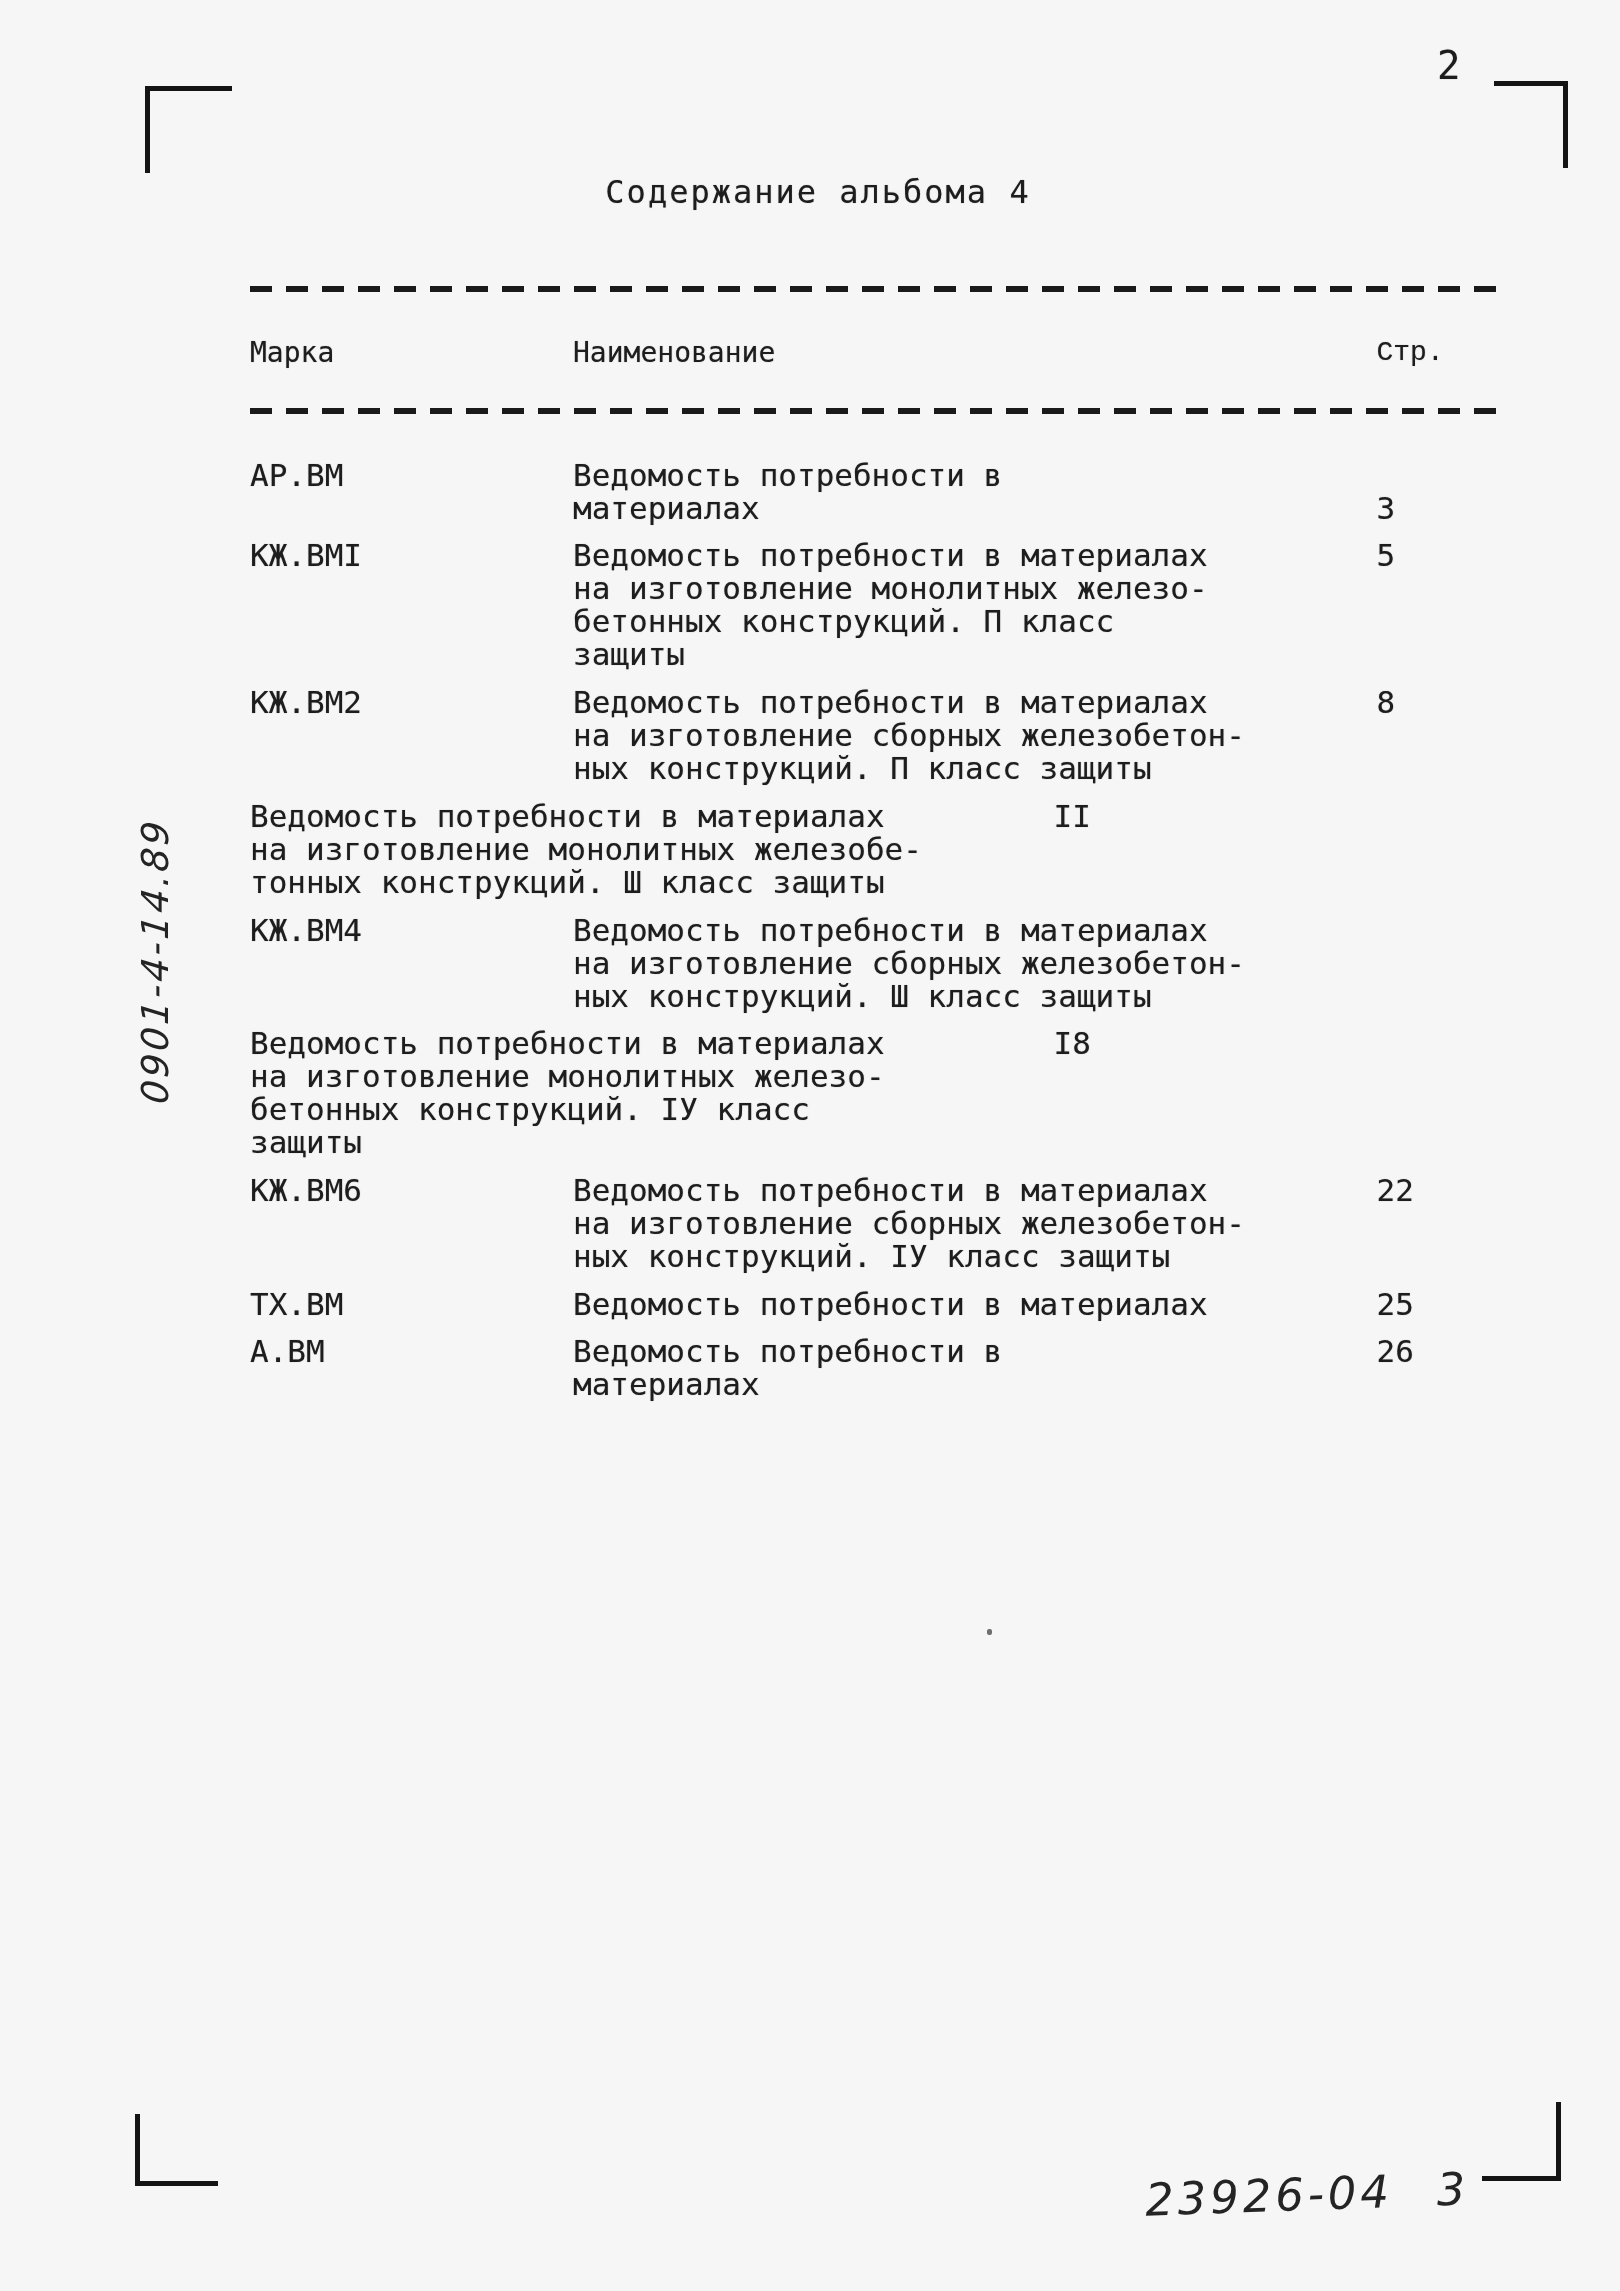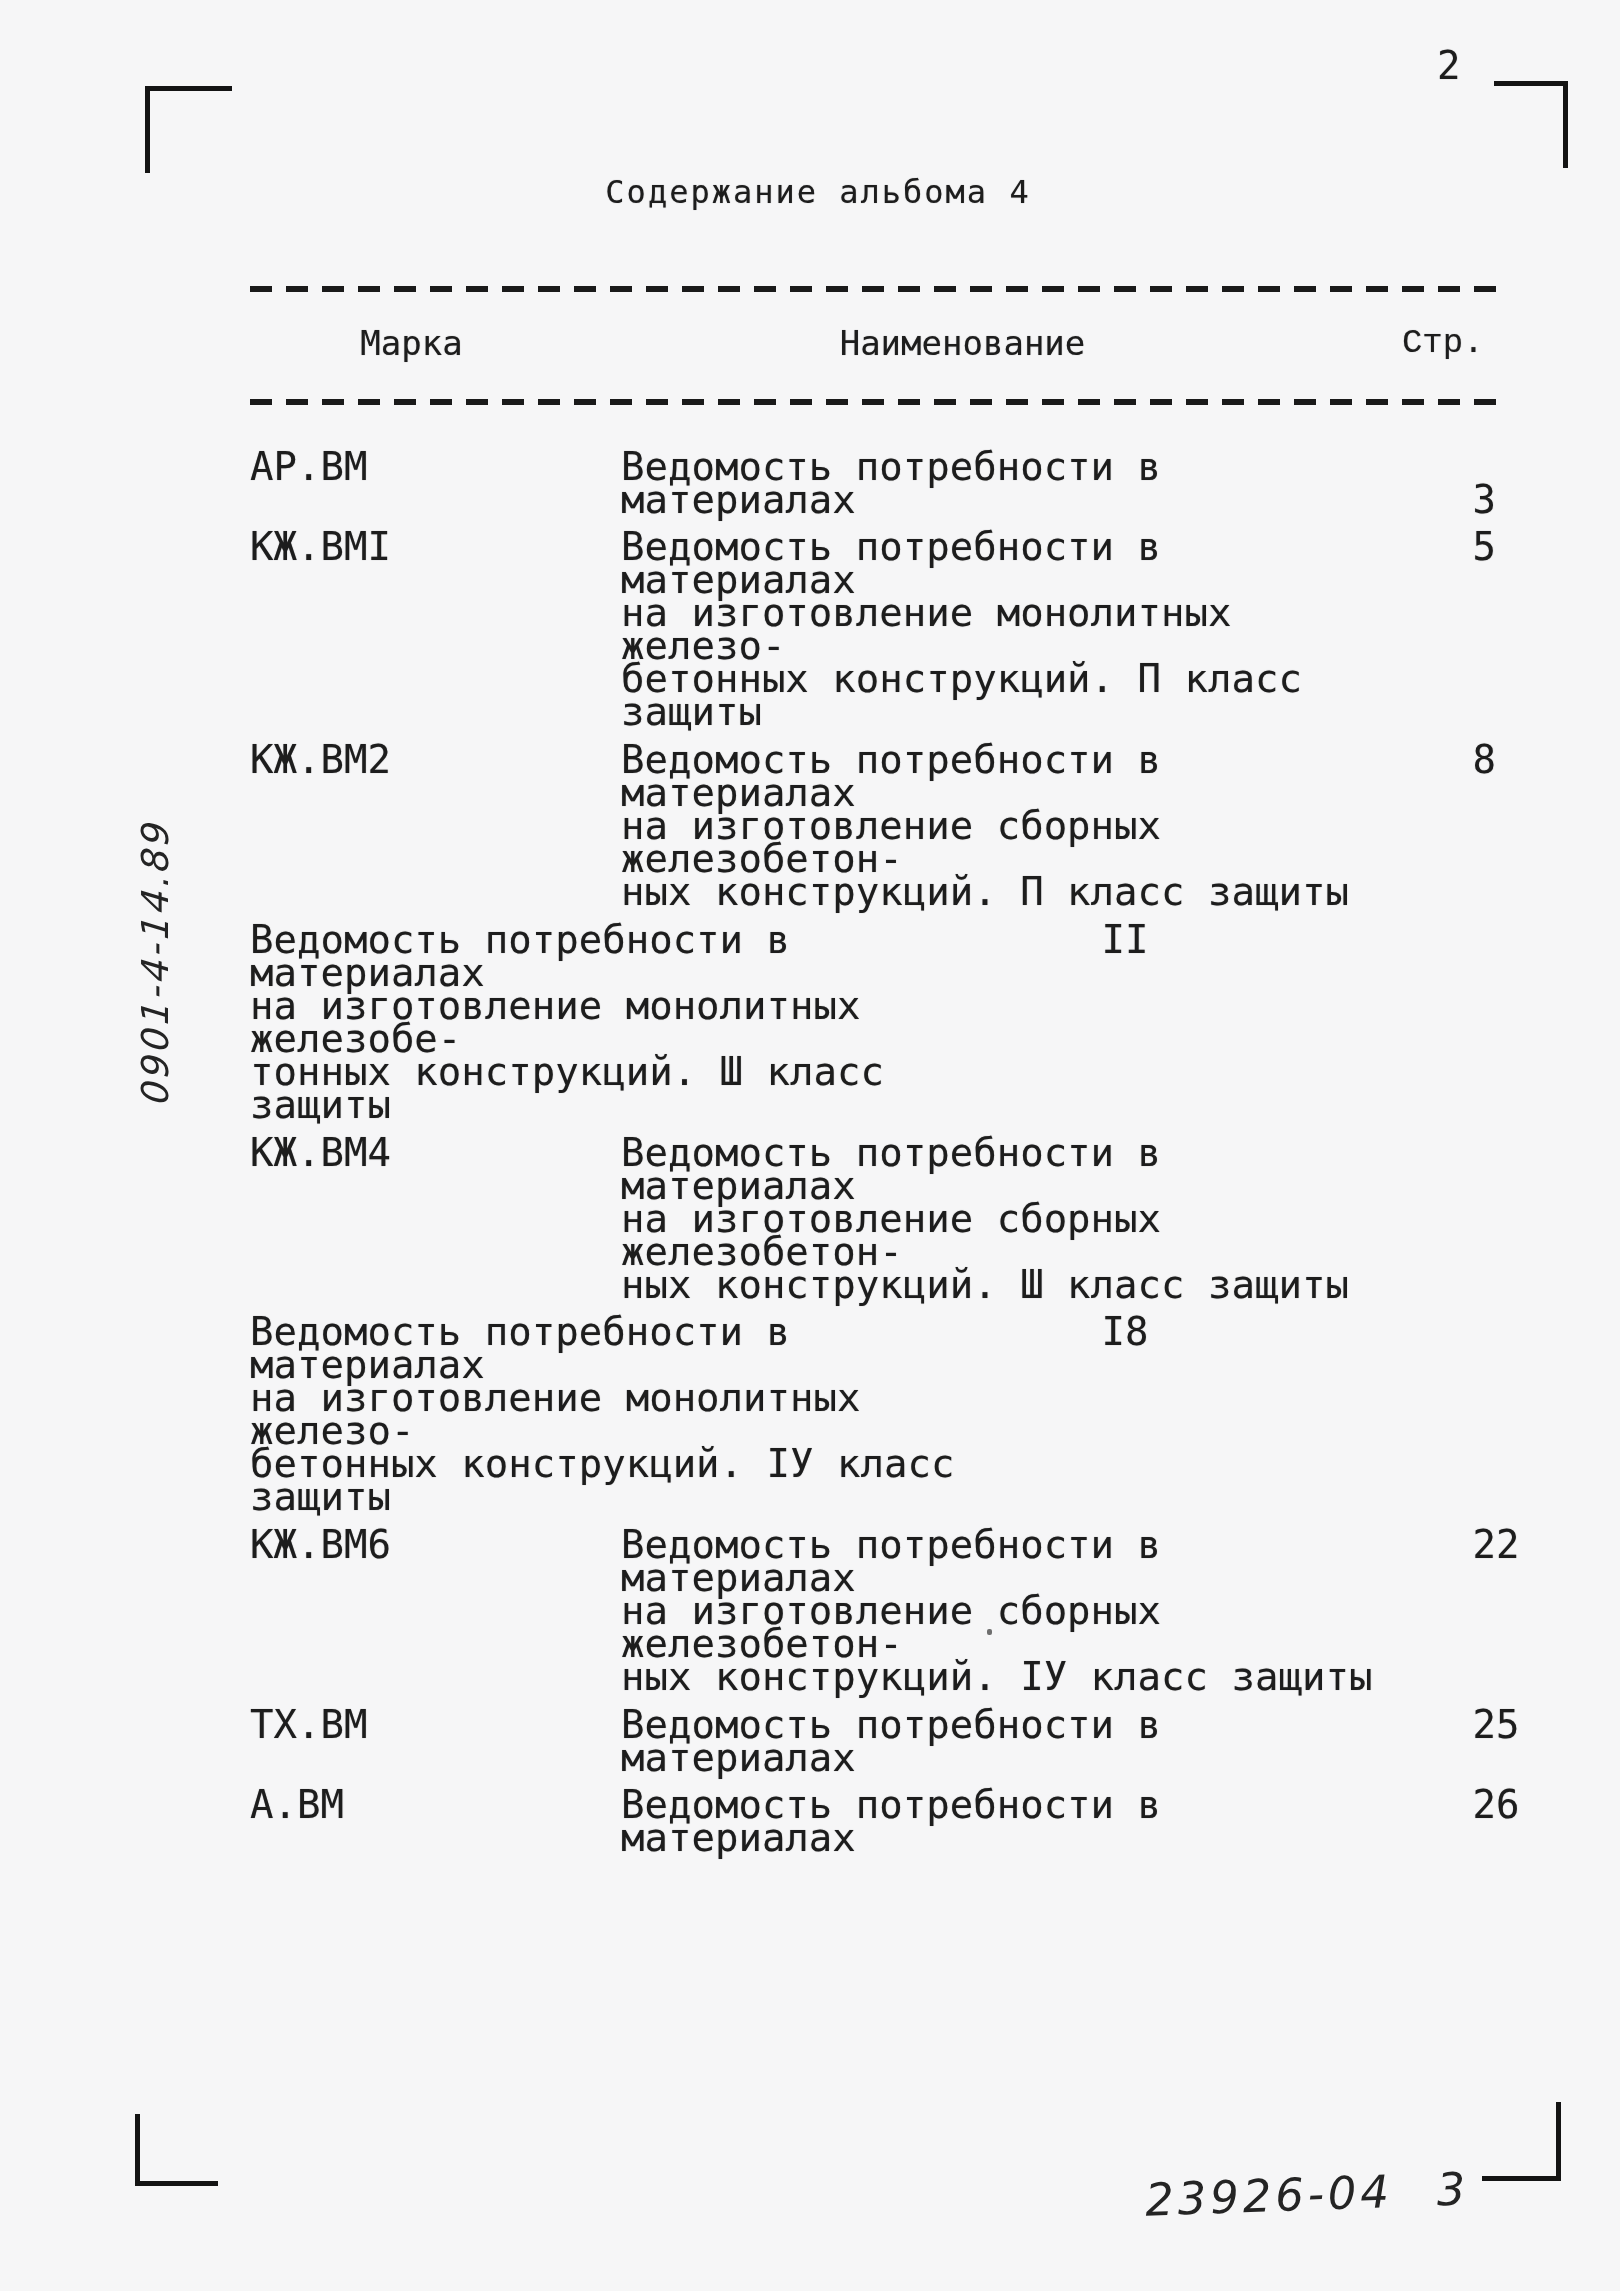--- a/index.html
+++ b/index.html
@@ -47,35 +47,33 @@
     top: 286px;
     width: 1259px;
   }
   .dash-rule {
     height: 5.9px;
     background: repeating-linear-gradient(90deg, #1a1a1a 0 21.6px, transparent 21.6px 36px);
   }
   .dash-rule.second { margin-top: 39px; }
   .thead {
     display: flex;
-    margin-top: 35px;
-    font-size: 34px;
+    margin-top: 44px;
+    font-size: 28px;
     line-height: 33px;
-    text-align: center;
   }
   .col-mark { width: 323px; flex: none; }
   .col-name { width: 779px; flex: none; }
   .col-page { width: 157px; flex: none; padding-left: 24.5px; box-sizing: border-box; font-family: Liberation Mono, monospace; }
   .rows { margin-top: 45px; }
   .row {
     display: flex;
     margin-bottom: 14.7px;
-    font-size: 39px;
+    font-size: 31px;
     line-height: 33px;
-    gap: 48px;
   }
   .cell-mark { width: 323px; flex: none; }
   .cell-name { width: 779px; flex: none; white-space: pre-line; }
   .cell-page { width: 157px; flex: none; padding-left: 24.5px; box-sizing: border-box; }
   .row.page-low .cell-page { padding-top: 33px; }
 
   .hand {
     font-family: "DejaVu Sans", "Liberation Sans", sans-serif;
     font-style: italic;
     color: #242424;

